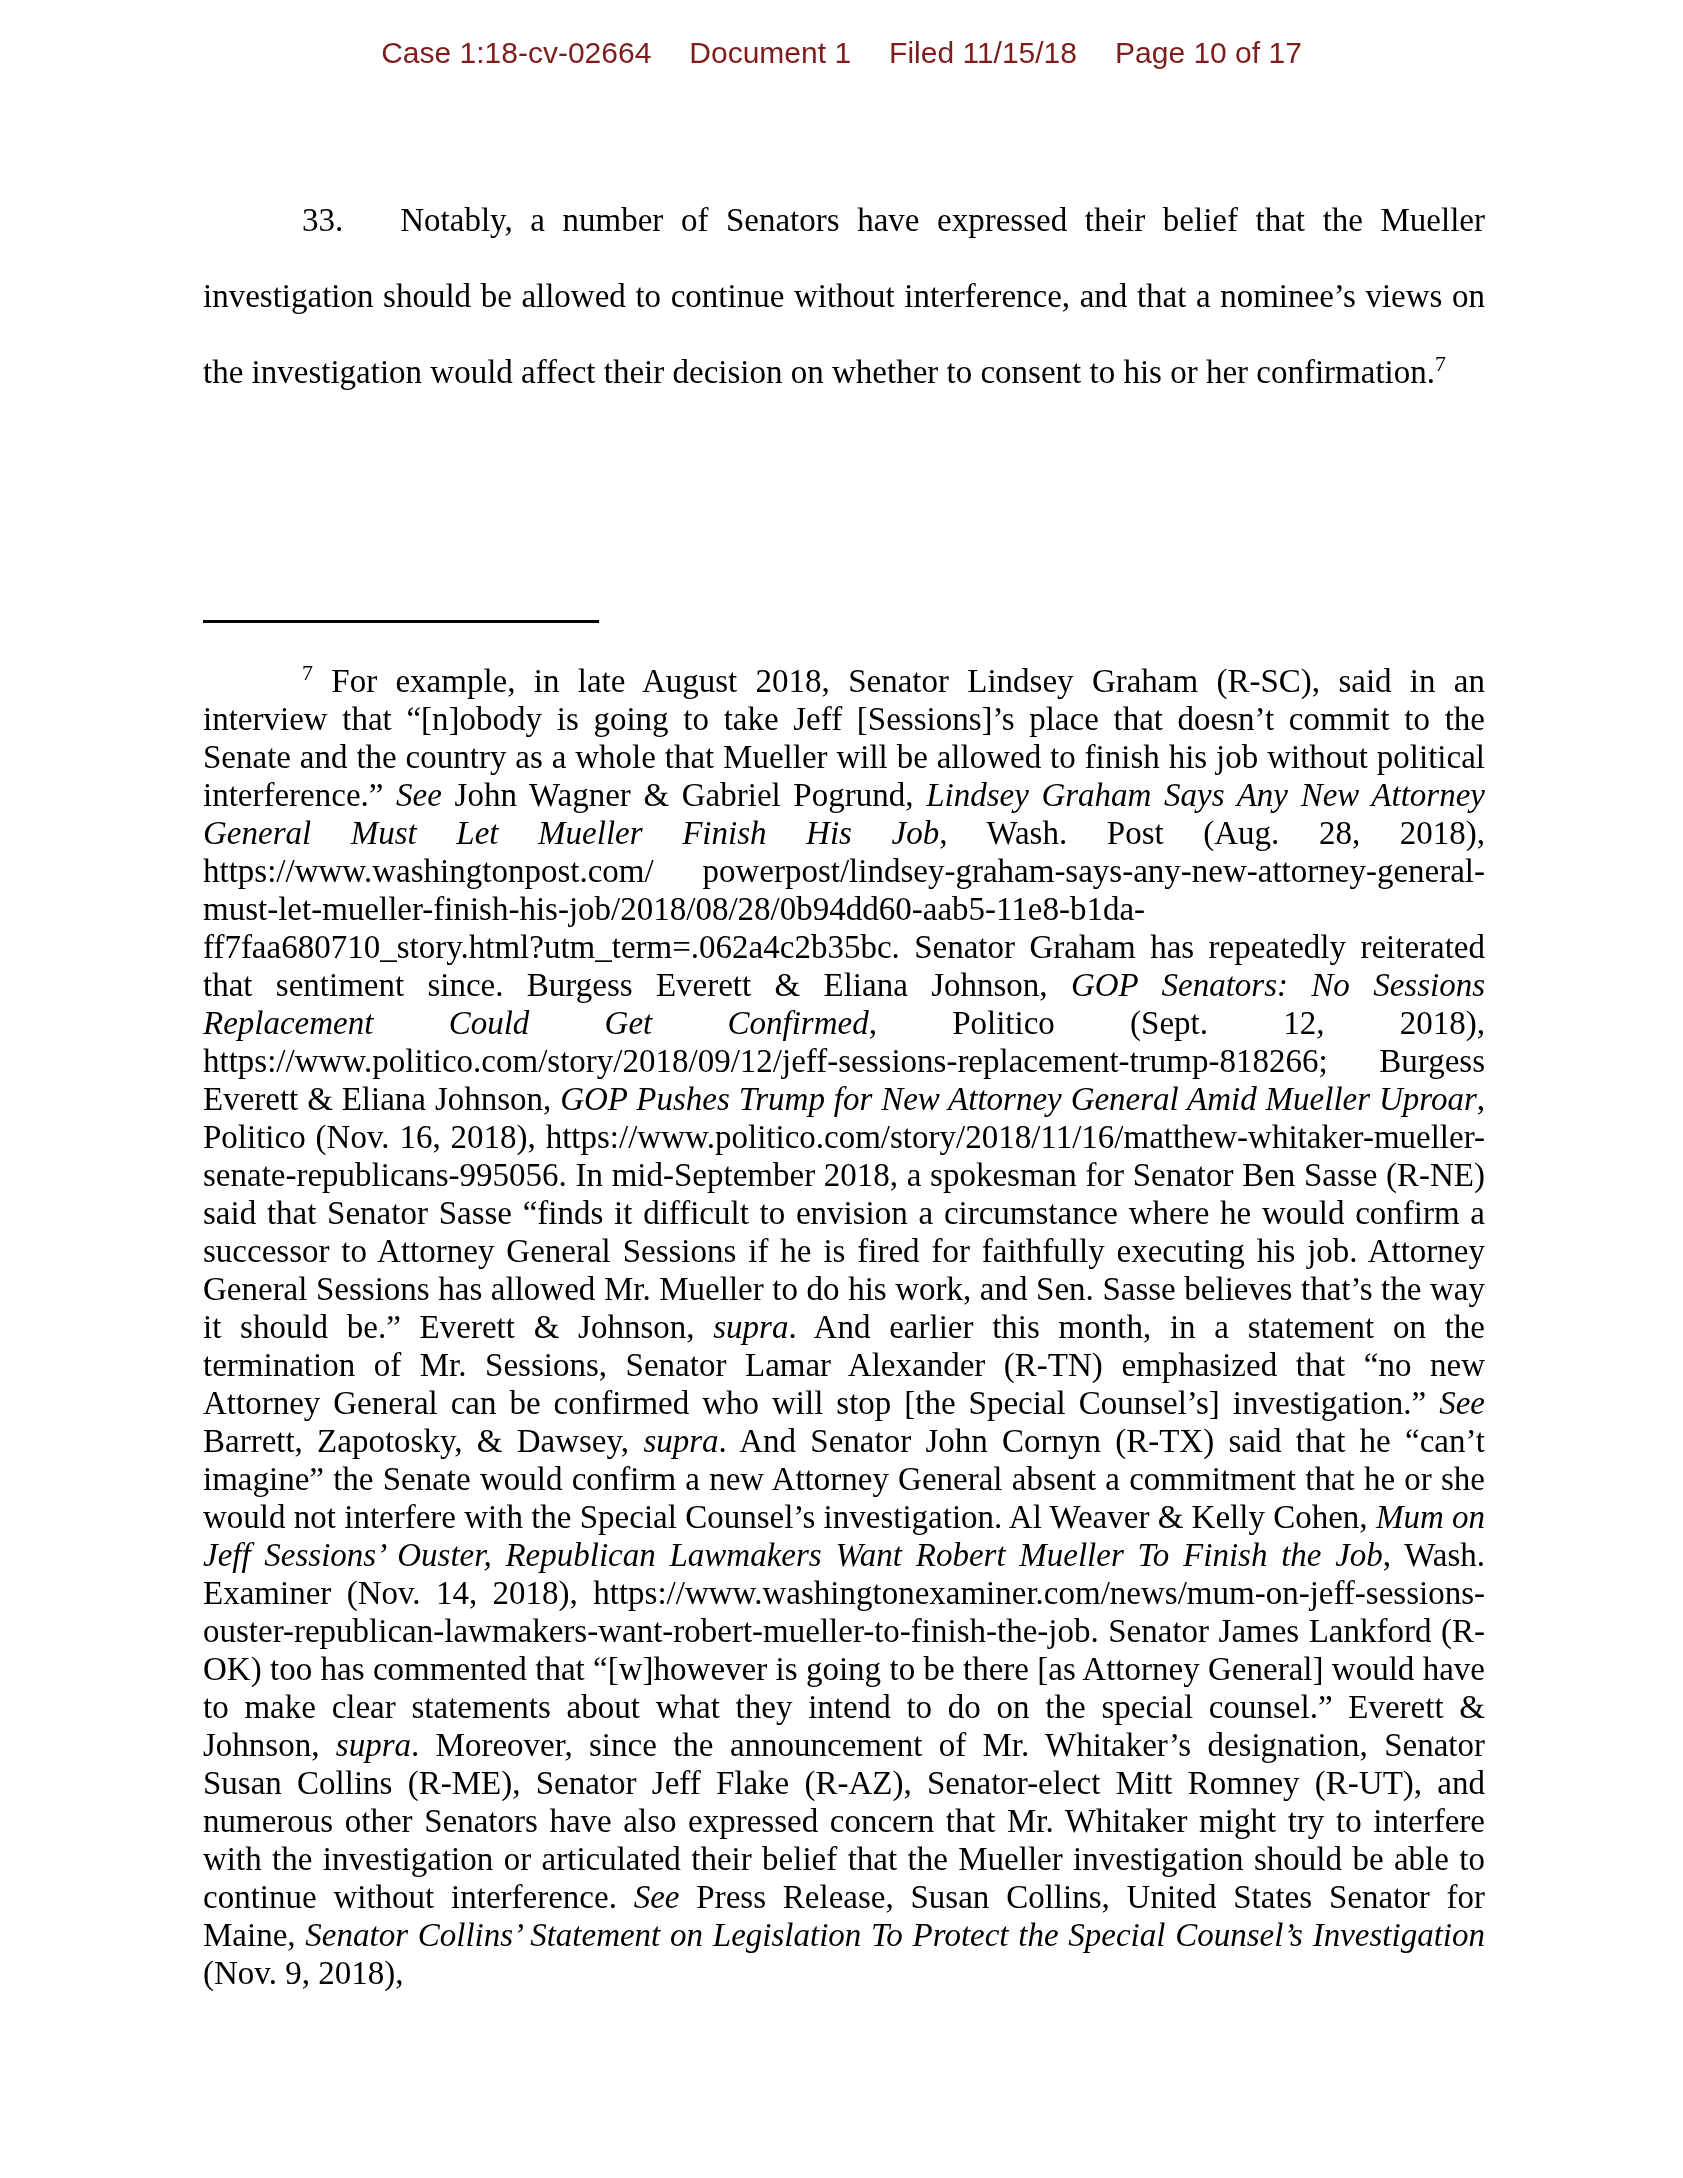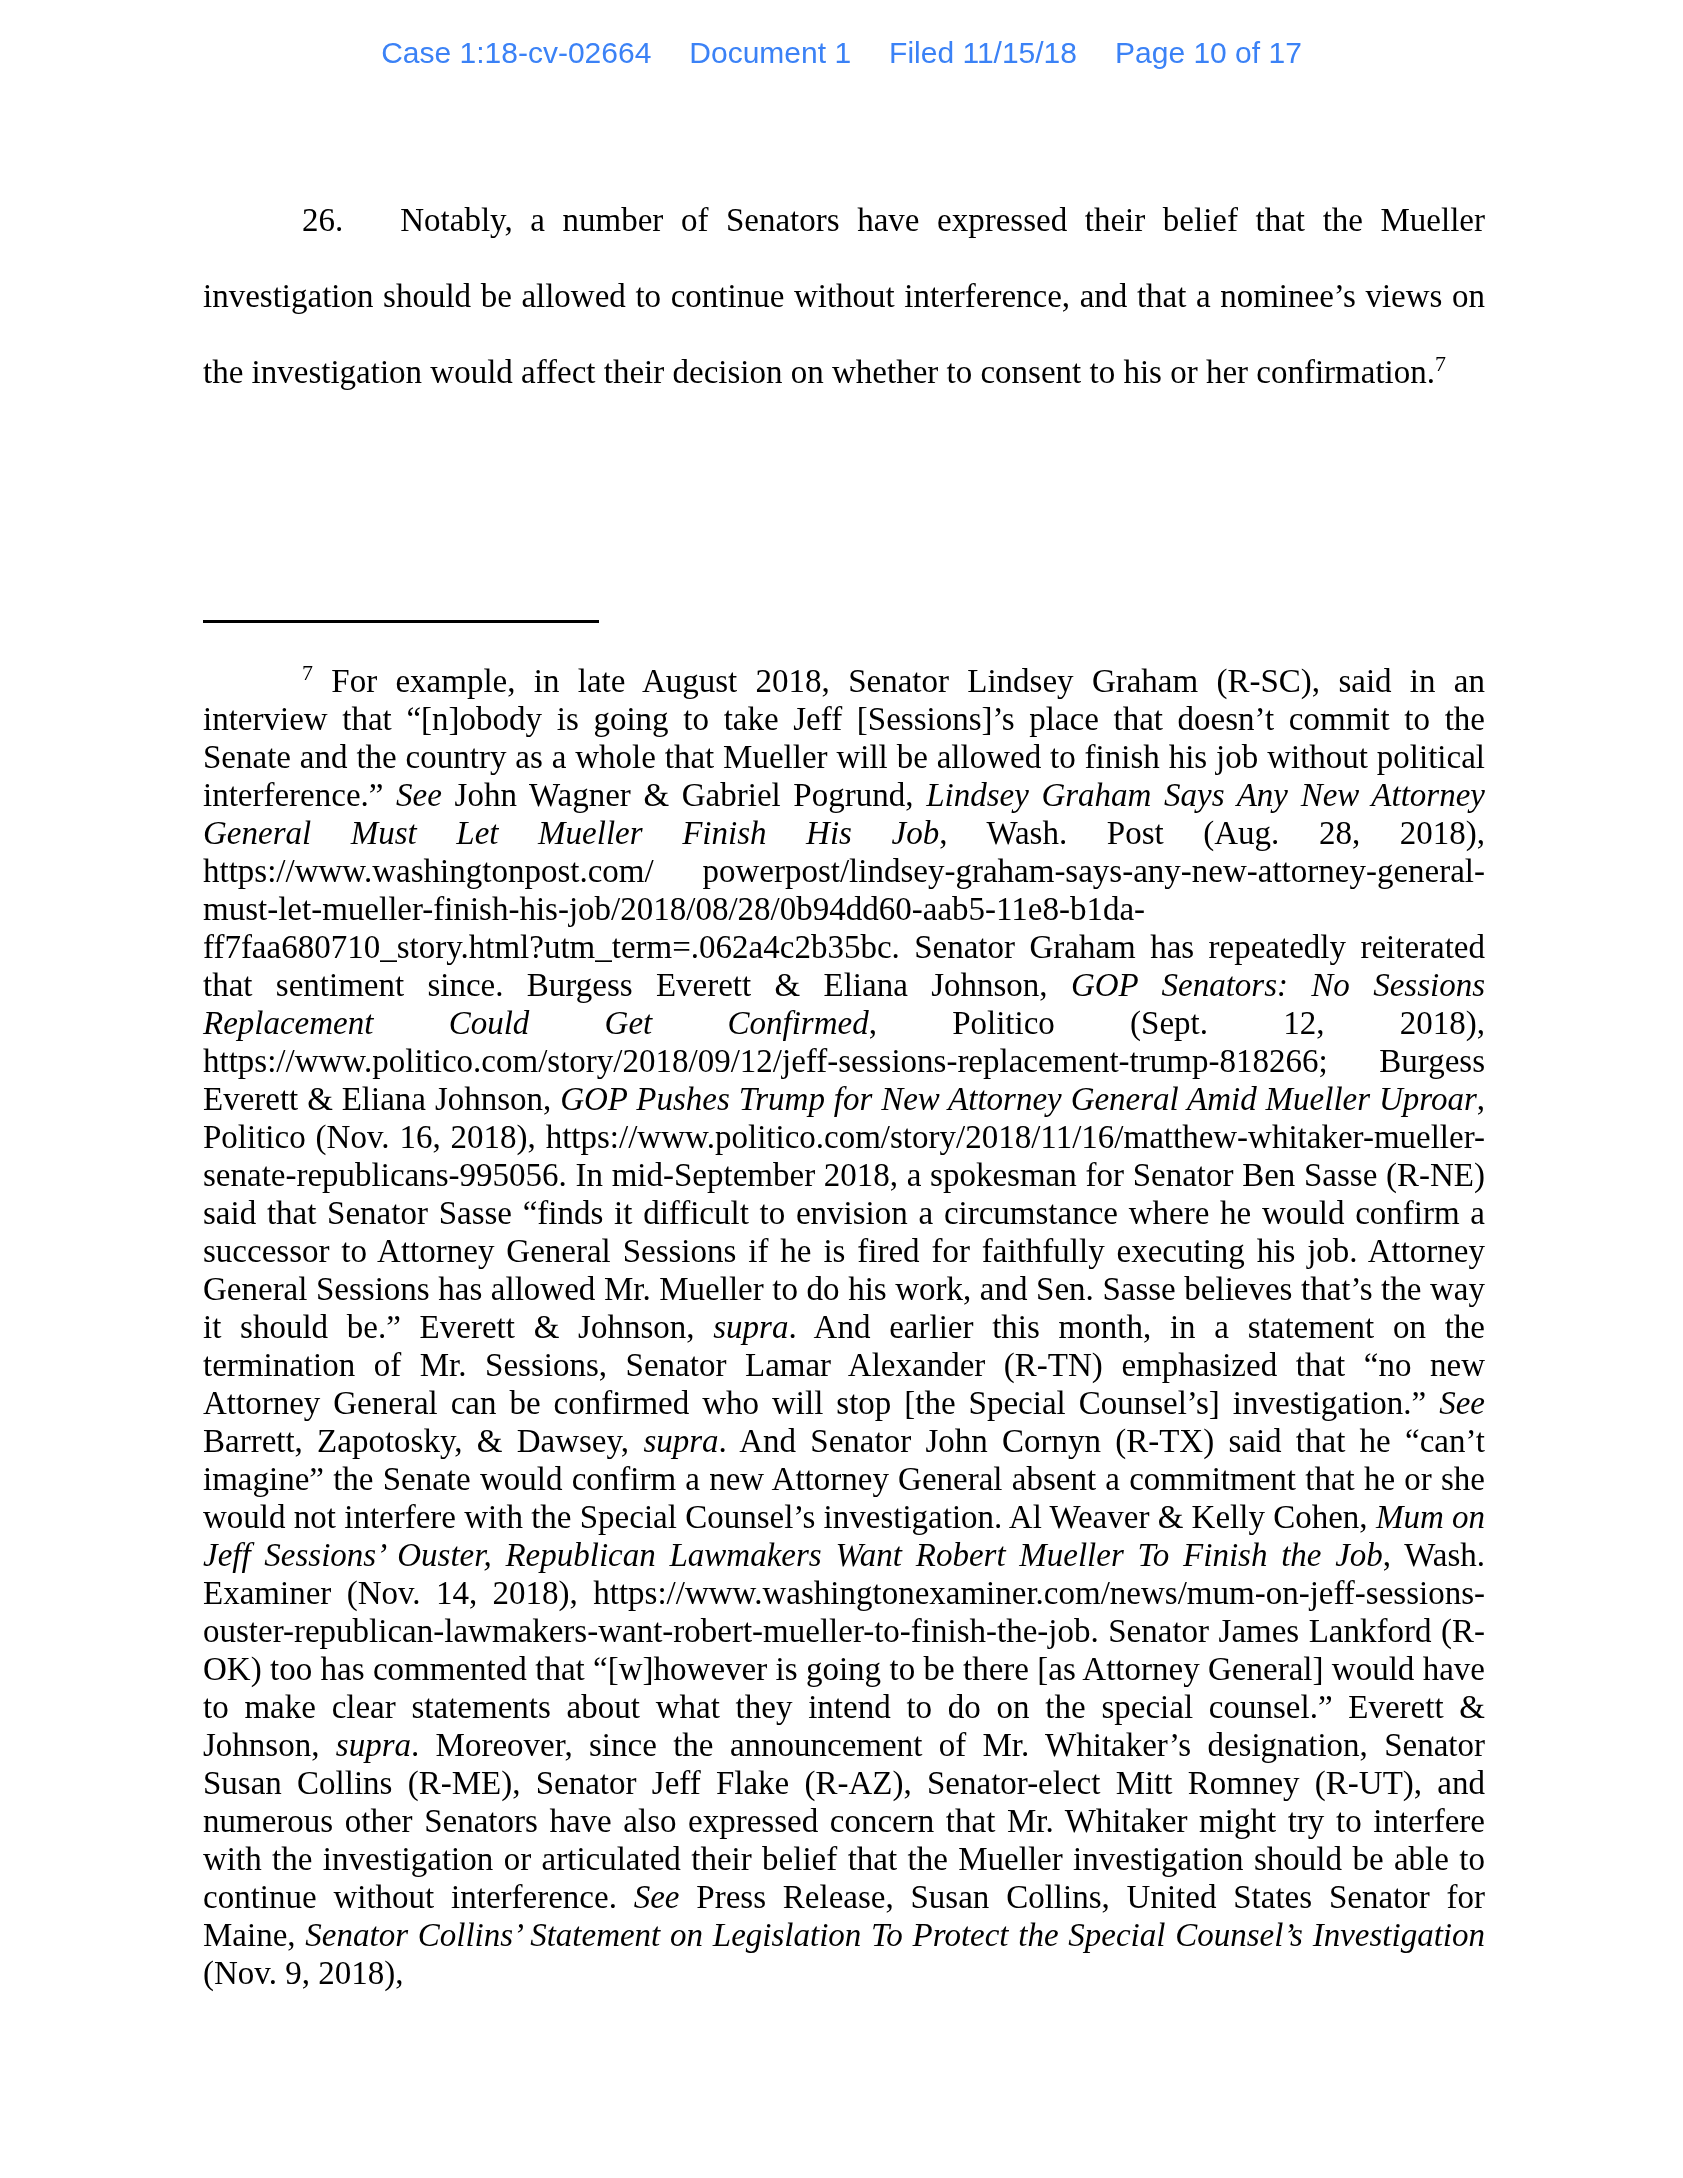--- a/index.html
+++ b/index.html
@@ -10,21 +10,21 @@
     background:#ffffff;
     color:#000000;
     overflow:hidden;
   }
   .stamp{
     position:absolute;
     top:36px;left:0;right:0;
     display:flex;justify-content:center;gap:38px;
     font-family:"Liberation Sans", sans-serif;
     font-size:30px;line-height:34px;
-    color:#3b82f6;
+    color:#7f1d1d;
     white-space:nowrap;
   }
   .body-block{
     position:absolute;
     left:203px;top:182px;width:1282px;
     font-family:"Liberation Serif", serif;
     font-size:33px;line-height:76px;
     text-align:justify;
   }
   .body-block p{margin:0;padding:0;}
@@ -64,21 +64,21 @@
 
   <div class="stamp">
     <span>Case 1:18-cv-02664</span>
     <span>Document 1</span>
     <span>Filed 11/15/18</span>
     <span>Page 10 of 17</span>
   </div>
 
   <div class="body-block">
     <p class="para-indent">
-      <span>26.</span><span class="tabgap"></span><span>Notably, a number of Senators have expressed their belief that the Mueller investigation should be allowed to continue without interference, and that a nominee’s views on the investigation would affect their decision on whether to consent to his or her confirmation.</span><sup class="fn-ref">7</sup>
+      <span>33.</span><span class="tabgap"></span><span>Notably, a number of Senators have expressed their belief that the Mueller investigation should be allowed to continue without interference, and that a nominee’s views on the investigation would affect their decision on whether to consent to his or her confirmation.</span><sup class="fn-ref">7</sup>
     </p>
   </div>
 
   <div class="fn-separator"></div>
 
   <div class="fn-block">
     <p class="fn-note7">
       <sup>7</sup><span><span> For example, in late August 2018, Senator Lindsey Graham (R-SC), said in an interview that “[n]obody is going to take Jeff [Sessions]’s place that doesn’t commit to the Senate and the country as a whole that Mueller will be allowed to finish his job without political interference.” </span><span class="it">See</span><span> John Wagner &amp; Gabriel Pogrund, </span><span class="it">Lindsey Graham Says Any New Attorney General Must Let Mueller Finish His Job</span><span>, Wash. Post (Aug. 28, 2018), https://www.washingtonpost.com/ powerpost/lindsey-graham-says-any-new-attorney-general-must-let-mueller-finish-his-job/2018/08/28/0b94dd60-aab5-11e8-b1da-ff7faa680710_story.html?utm_term=.062a4c2b35bc. Senator Graham has repeatedly reiterated that sentiment since. Burgess Everett &amp; Eliana Johnson, </span><span class="it">GOP Senators: No Sessions Replacement Could Get Confirmed</span><span>, Politico (Sept. 12, 2018), https://www.politico.com/story/2018/09/12/jeff-sessions-replacement-trump-818266; Burgess Everett &amp; Eliana Johnson, </span><span class="it">GOP Pushes Trump for New Attorney General Amid Mueller Uproar</span><span>, Politico (Nov. 16, 2018), https://www.politico.com/story/2018/11/16/matthew-whitaker-mueller-senate-republicans-995056. In mid-September 2018, a spokesman for Senator Ben Sasse (R-NE) said that Senator Sasse “finds it difficult to envision a circumstance where he would confirm a successor to Attorney General Sessions if he is fired for faithfully executing his job. Attorney General Sessions has allowed Mr. Mueller to do his work, and Sen. Sasse believes that’s the way it should be.” Everett &amp; Johnson, </span><span class="it">supra</span><span>. And earlier this month, in a statement on the termination of Mr. Sessions, Senator Lamar Alexander (R-TN) emphasized that “no new Attorney General can be confirmed who will stop [the Special Counsel’s] investigation.” </span><span class="it">See</span><span> Barrett, Zapotosky, &amp; Dawsey, </span><span class="it">supra</span><span>. And Senator John Cornyn (R-TX) said that he “can’t imagine” the Senate would confirm a new Attorney General absent a commitment that he or she would not interfere with the Special Counsel’s investigation. Al Weaver &amp; Kelly Cohen, </span><span class="it">Mum on Jeff Sessions’ Ouster, Republican Lawmakers Want Robert Mueller To Finish the Job</span><span>, Wash. Examiner (Nov. 14, 2018), https://www.washingtonexaminer.com/news/mum-on-jeff-sessions-ouster-republican-lawmakers-want-robert-mueller-to-finish-the-job. Senator James Lankford (R-OK) too has commented that “[w]however is going to be there [as Attorney General] would have to make clear statements about what they intend to do on the special counsel.” Everett &amp; Johnson, </span><span class="it">supra</span><span>. Moreover, since the announcement of Mr. Whitaker’s designation, Senator Susan Collins (R-ME), Senator Jeff Flake (R-AZ), Senator-elect Mitt Romney (R-UT), and numerous other Senators have also expressed concern that Mr. Whitaker might try to interfere with the investigation or articulated their belief that the Mueller investigation should be able to continue without interference. </span><span class="it">See</span><span> Press Release, Susan Collins, United States Senator for Maine, </span><span class="it">Senator Collins’ Statement on Legislation To Protect the Special Counsel’s Investigation</span><span> (Nov. 9, 2018),</span></span>
     </p>
   </div>

